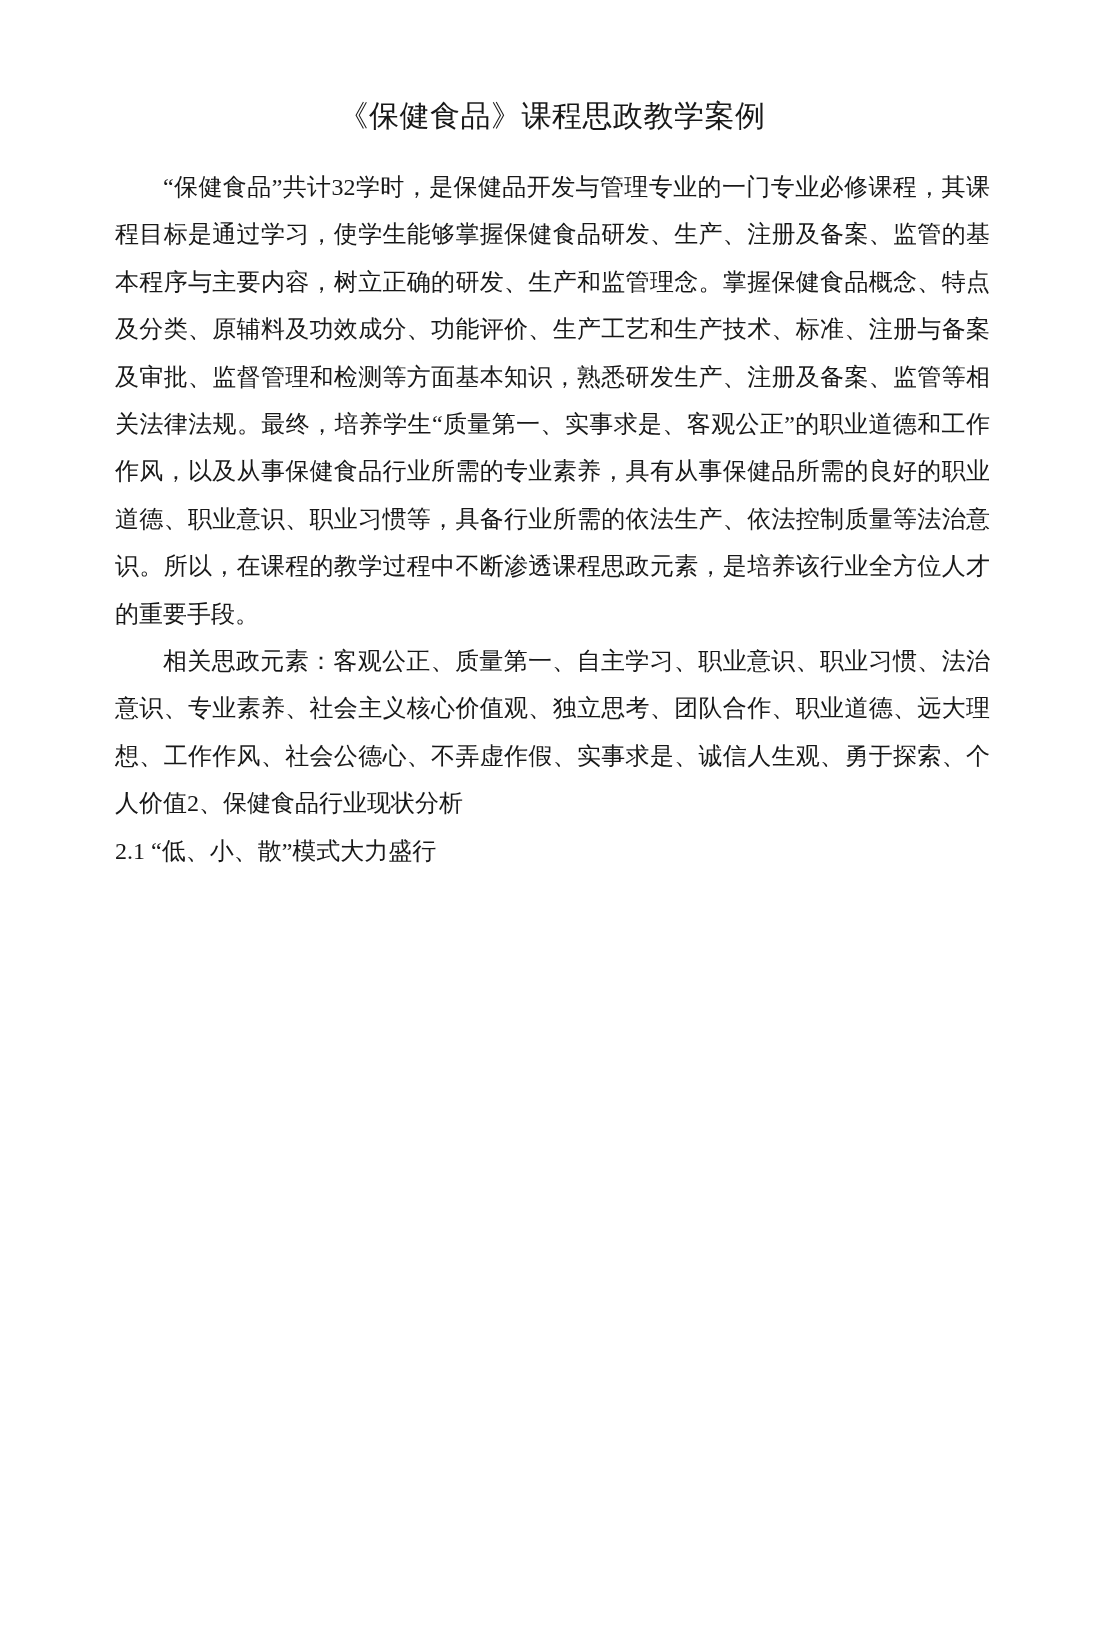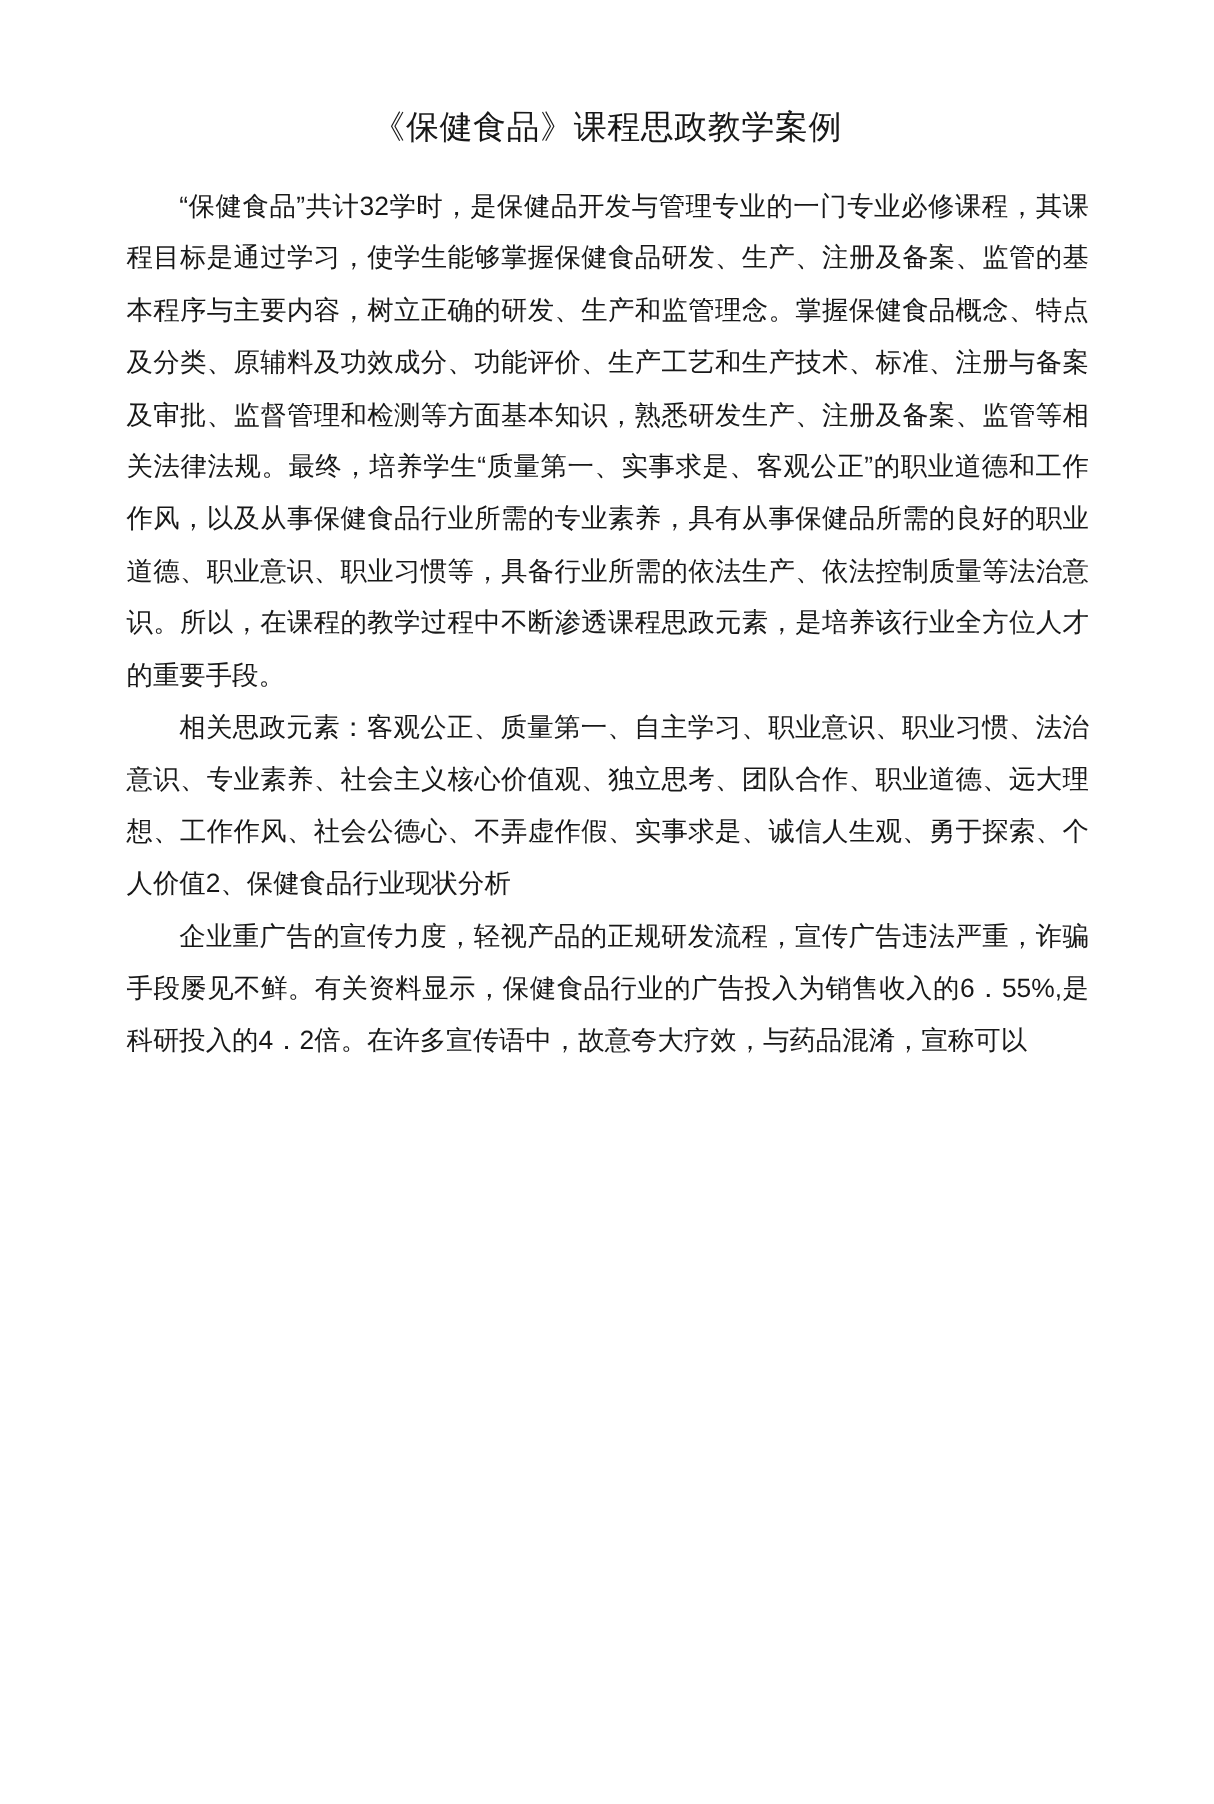--- a/index.html
+++ b/index.html
@@ -6,21 +6,21 @@
     margin: 0;
     padding: 0;
     background: #ffffff;
   }
   .page {
     position: relative;
     width: 1104px;
     height: 1640px;
     background: #ffffff;
     overflow: hidden;
-    font-family: Liberation Sans, sans-serif;
+    font-family: Liberation Serif, serif;
     color: #181818;
   }
   .doc-title {
     margin: 0;
     padding-top: 94px;
     font-size: 30px;
     font-weight: 400;
     line-height: 44px;
     text-align: center;
     letter-spacing: 0.5px;
@@ -51,18 +51,18 @@
 <div class="page">
   <h1 class="doc-title">《保健食品》课程思政教学案例</h1>
 
   <div class="doc-body">
 
     <p class="para">“保健食品”共计32学时，是保健品开发与管理专业的一门专业必修课程，其课程目标是通过学习，使学生能够掌握保健食品研发、生产、注册及备案、监管的基本程序与主要内容，树立正确的研发、生产和监管理念。掌握保健食品概念、特点及分类、原辅料及功效成分、功能评价、生产工艺和生产技术、标准、注册与备案及审批、监督管理和检测等方面基本知识，熟悉研发生产、注册及备案、监管等相关法律法规。最终，培养学生“质量第一、实事求是、客观公正”的职业道德和工作作风，以及从事保健食品行业所需的专业素养，具有从事保健品所需的良好的职业道德、职业意识、职业习惯等，具备行业所需的依法生产、依法控制质量等法治意识。所以，在课程的教学过程中不断渗透课程思政元素，是培养该行业全方位人才的重要手段。</p>
 
     <p class="para">相关思政元素：客观公正、质量第一、自主学习、职业意识、职业习惯、法治意识、专业素养、社会主义核心价值观、独立思考、团队合作、职业道德、远大理想、工作作风、社会公德心、不弄虚作假、实事求是、诚信人生观、勇于探索、个人价值2、保健食品行业现状分析</p>
 
 
+    <p class="heading">2.1 “低、小、散”模式大力盛行</p>
 
 
 
-    <p class="para">企业重广告的宣传力度，轻视产品的正规研发流程，宣传广告违法严重，诈骗手段屡见不鲜。有关资料显示，保健食品行业的广告投入为销售收入的6．55%,是科研投入的4．2倍。在许多宣传语中，故意夸大疗效，与药品混淆，宣称可以</p>
   </div>
 </div>
 
 </body></html>

